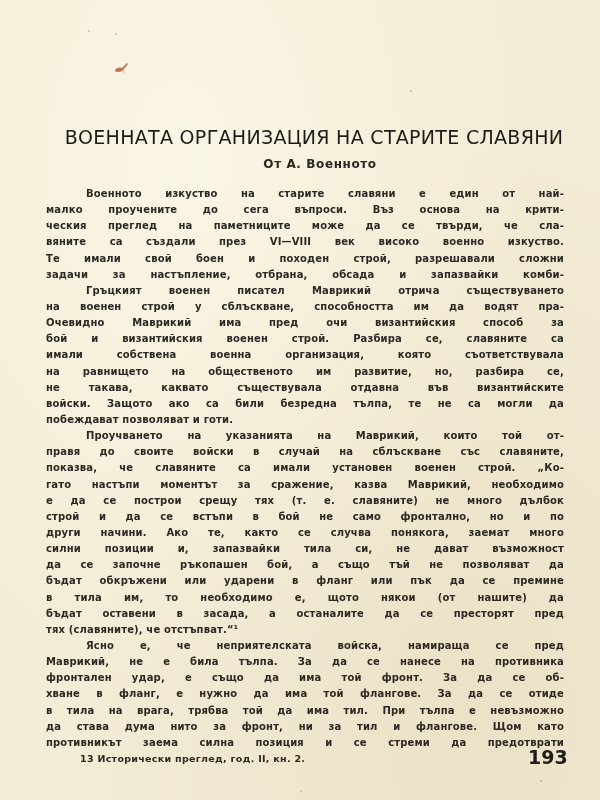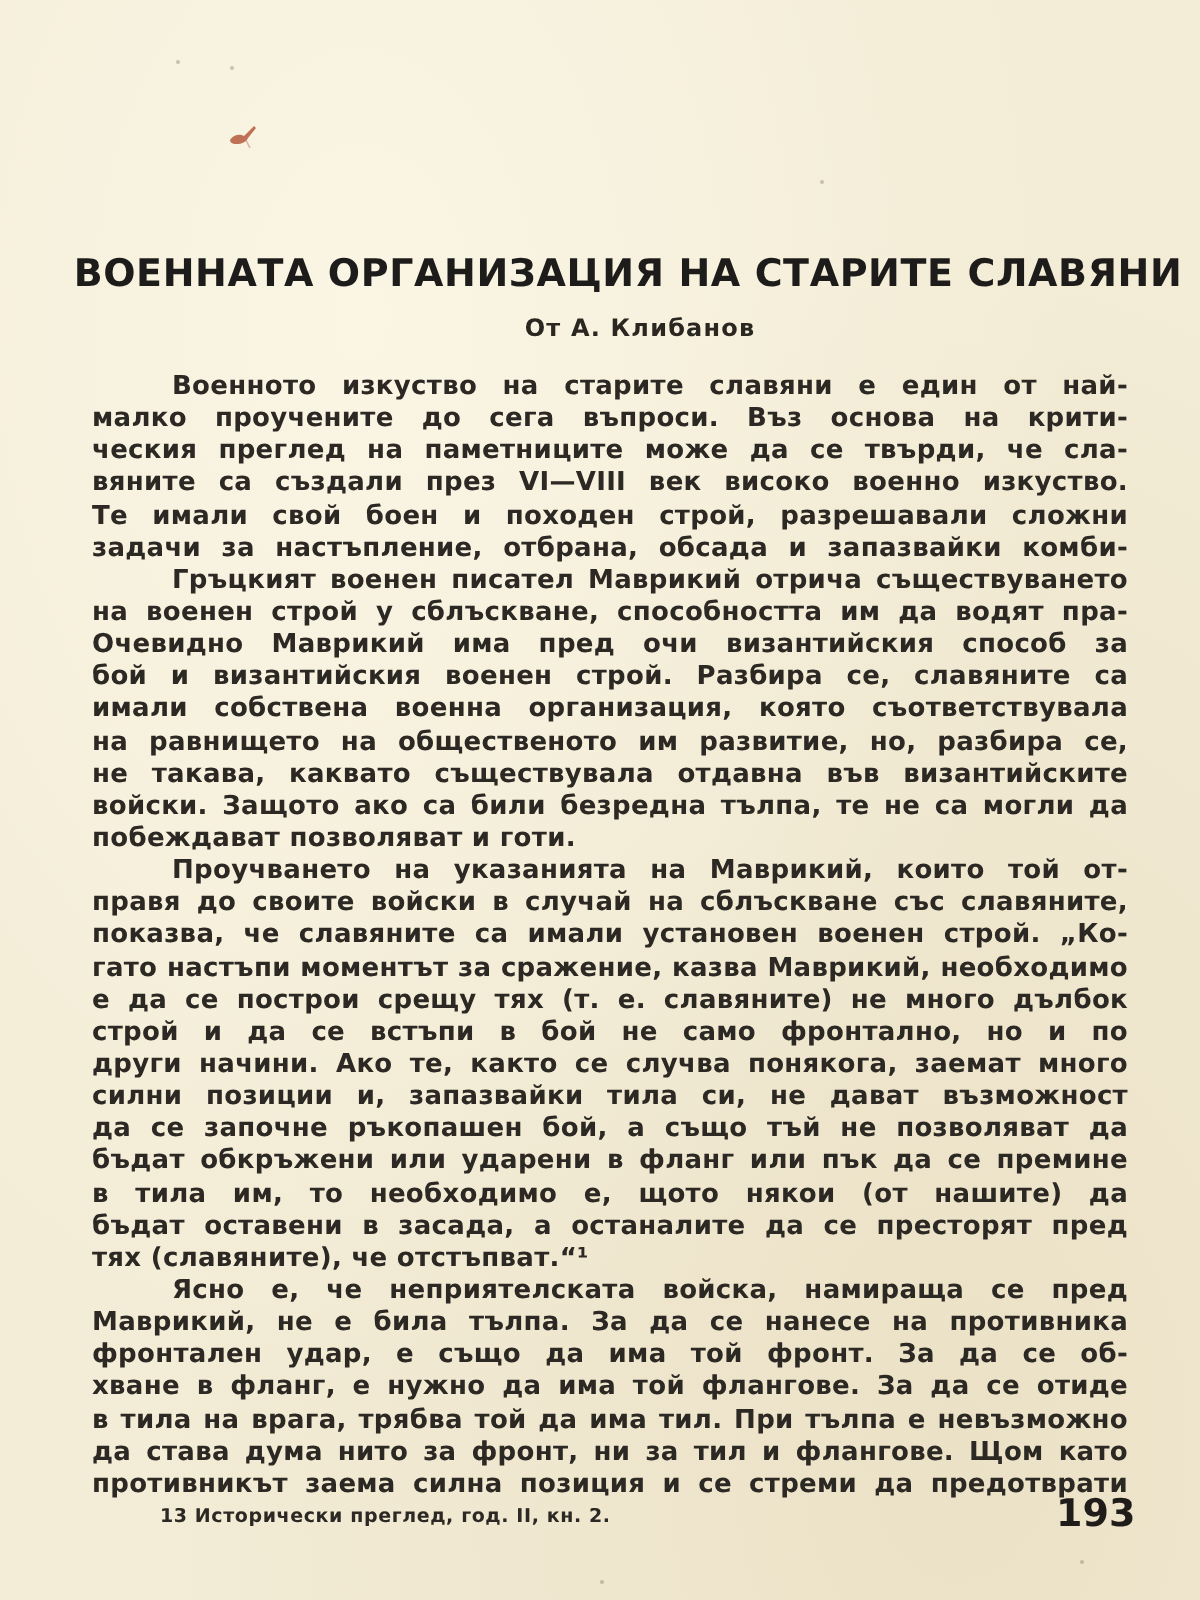--- a/index.html
+++ b/index.html
@@ -34,21 +34,21 @@
     .title {
       position: absolute;
       left: 0;
       width: 600px;
       top: 126px;
       text-align: center;
       font-family: "DejaVu Sans", sans-serif;
       font-size: 19px;
       letter-spacing: 0.3px;
       color: #1e1c1a;
-      font-weight: bold;
+      font-weight: normal;
       white-space: nowrap;
       margin: 0;
       padding-left: 28px;
       box-sizing: border-box;
     }
     .byline {
       position: absolute;
       left: 0;
       width: 600px;
       top: 157px;
@@ -59,21 +59,21 @@
       color: #2a2620;
       padding-left: 40px;
       box-sizing: border-box;
     }
     .body-text {
       position: absolute;
       left: 46px;
       top: 186px;
       width: 518px;
       font-family: "DejaVu Sans", sans-serif;
-      font-size: 13px;
+      font-size: 10px;
       line-height: 16.15px;
       font-weight: bold;
       color: #2c2823;
       letter-spacing: 0.15px;
     }
     .line {
       display: block;
       white-space: nowrap;
       text-align: justify;
       text-align-last: justify;
@@ -116,21 +116,21 @@
 
 <div class="page">
 
   <svg class="stain" viewBox="0 0 16 12">
     <path d="M1 8 C3 5,6 5,8 6 L13 1 L14 2 L10 7 C9 9,7 10,4 10 C2 10,1 9,1 8 Z" fill="#b5593c" opacity="0.85"></path>
     <path d="M9 8 L11 12" stroke="#c88a70" stroke-width="0.8" opacity="0.6"></path>
   </svg>
 
   <h1 class="title">ВОЕННАТА ОРГАНИЗАЦИЯ НА СТАРИТЕ СЛАВЯНИ</h1>
 
-  <div class="byline">От А. Клибанов</div>
+  <div class="byline">От А. Военното</div>
 
   <div class="body-text" id="body-text">
       <span class="line indent">Военното изкуство на старите славяни е един от най-</span>
       <span class="line">малко проучените до сега въпроси. Въз основа на крити-</span>
       <span class="line">ческия преглед на паметниците може да се твърди, че сла-</span>
       <span class="line">вяните са създали през VI—VIII век високо военно изкуство.</span>
       <span class="line">Те имали свой боен и походен строй, разрешавали сложни</span>
       <span class="line">задачи за настъпление, отбрана, обсада и запазвайки комби-</span>
       <span class="line indent">Гръцкият военен писател Маврикий отрича съществуването</span>
       <span class="line">на военен строй у сблъскване, способността им да водят пра-</span>

